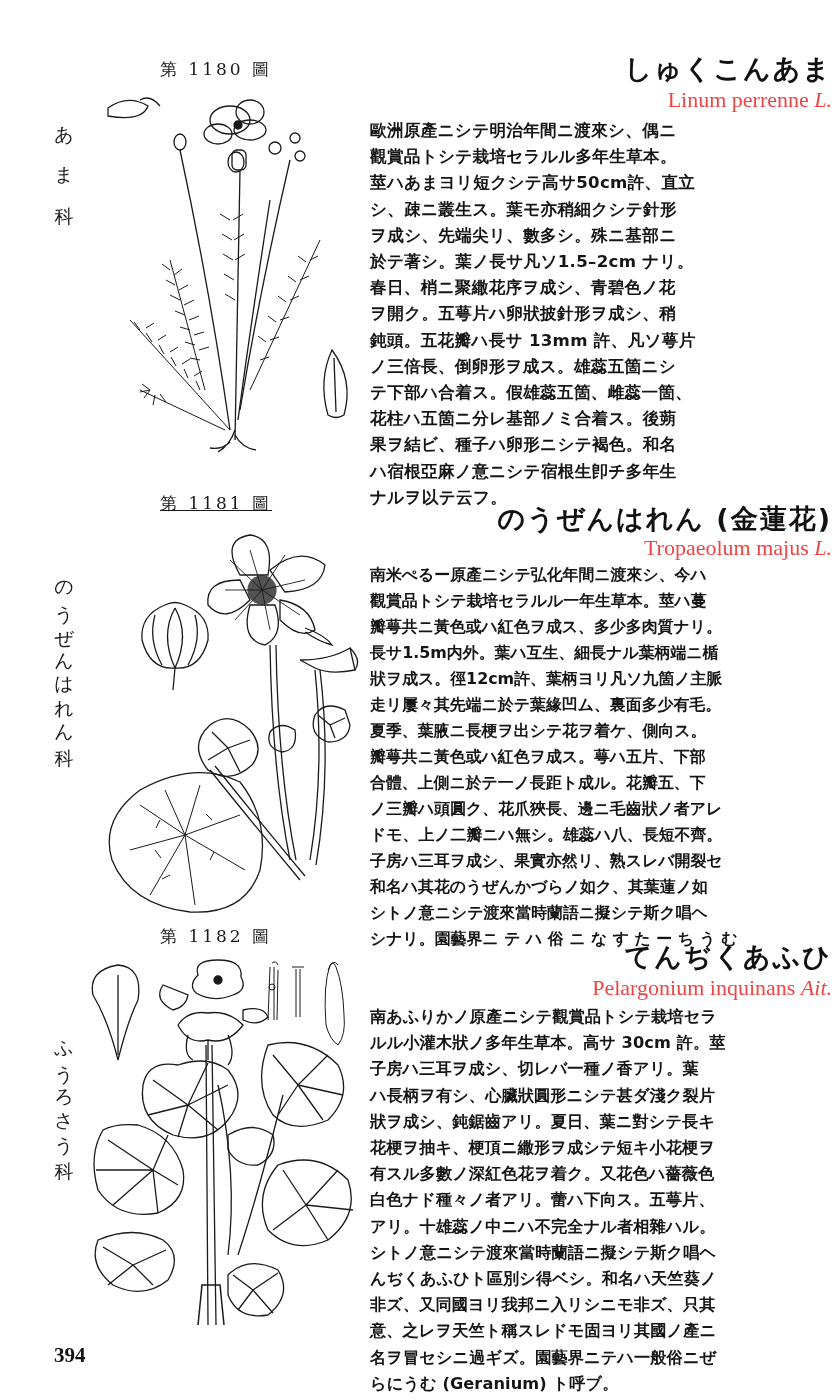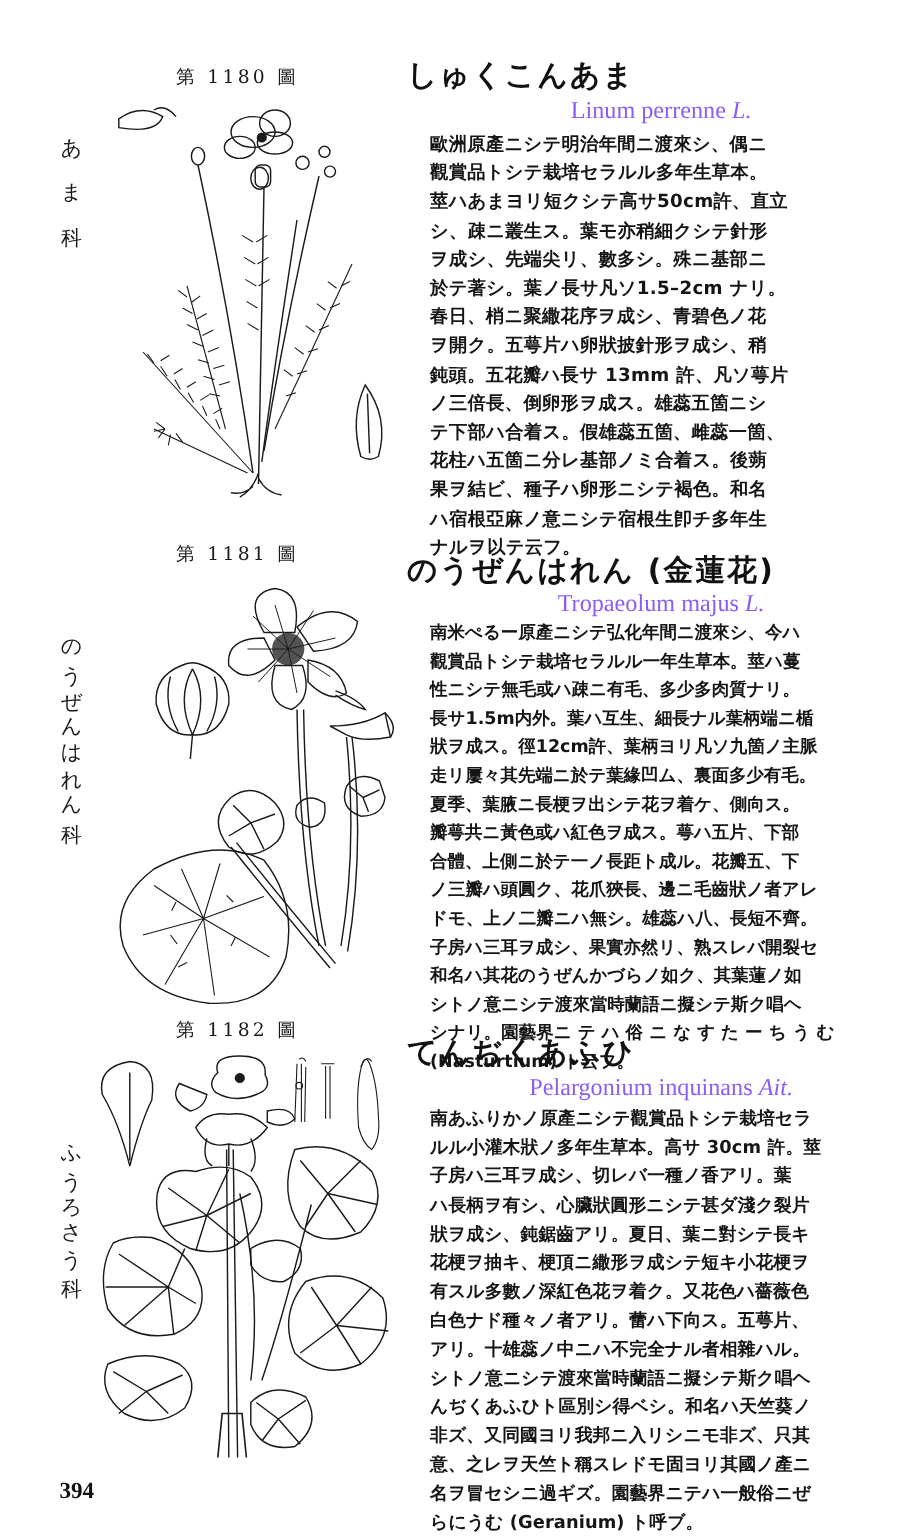--- a/index.html
+++ b/index.html
@@ -14,34 +14,34 @@
   }
   .family {
     position: absolute; writing-mode: vertical-rl; text-orientation: upright;
     font-family: "DejaVu Sans", sans-serif; font-size: 19px; letter-spacing: 2px; color: #1a1a1a;
   }
   .family.spaced { letter-spacing: 18px; }
   .illus { position: absolute; }
   .illus svg { display: block; }
   .textcol { position: absolute; left: 370px; width: 462px; }
   .jp-title {
-    text-align: left; font-family: "DejaVu Sans", sans-serif; font-weight: bold;
+    text-align: right; font-family: "DejaVu Sans", sans-serif; font-weight: bold;
     font-size: 27px; letter-spacing: 2px; line-height: 34px; color: #111;
   }
   .sci-name {
-    text-align: center; font-family: "Liberation Serif", serif; font-size: 22px;
-    line-height: 28px; color: #8b5cf6;
+    text-align: right; font-family: "Liberation Serif", serif; font-size: 22px;
+    line-height: 28px; color: #ef4444;
   }
   .sci-name .auth { font-style: italic; }
   .body-text {
     font-family: "DejaVu Sans", sans-serif; font-weight: bold; font-size: 16.6px;
     line-height: 26.2px; letter-spacing: 0.3px; color: #151515;
     text-align: justify; margin-top: 4px;
   }
-  .body-text span { display: block; white-space: nowrap; margin-left: 21px; }
+  .body-text span { display: block; white-space: nowrap; }
   .page-no {
     position: absolute; left: 54px; top: 1343px;
     font-family: "Liberation Serif", serif; font-weight: bold; font-size: 21px; color: #111;
   }
 </style>
 </head>
 <body>
 
 <section class="entry" style="top:0;height:480px;">
   <div class="fig-no" style="left:160px;top:58px;">第 1180 圖</div>
@@ -108,21 +108,21 @@
       <span>テ下部ハ合着ス。假雄蕊五箇、雌蕊一箇、</span>
       <span>花柱ハ五箇ニ分レ基部ノミ合着ス。後蒴</span>
       <span>果ヲ結ビ、種子ハ卵形ニシテ褐色。和名</span>
       <span>ハ宿根亞麻ノ意ニシテ宿根生卽チ多年生</span>
       <span>ナルヲ以テ云フ。</span>
     </div>
   </div>
 </section>
 
 <section class="entry" style="top:480px;height:440px;">
-  <div class="fig-no" style="left:160px;top:12px;">第 1181 圖</div>
+  <div class="fig-no" style="left:160px;top:12px;text-decoration:underline;">第 1181 圖</div>
   <div class="family" style="left:52px;top:88px;">のうぜんはれん科</div>
   <div class="illus" style="left:100px;top:40px;">
     <svg width="262" height="400" viewBox="0 0 262 400" fill="none" stroke="#1a1a1a" stroke-width="1.3">
 
       <g>
         <path d="M140 55 Q120 20 150 15 Q175 18 168 55z"></path>
         <path d="M170 50 Q200 25 225 45 Q222 70 185 72z"></path>
         <path d="M140 60 Q105 60 108 85 Q125 105 150 80z"></path>
         <path d="M150 85 Q140 120 165 125 Q185 115 175 85z"></path>
         <path d="M180 80 Q210 85 215 110 Q200 120 180 100z"></path>
@@ -162,34 +162,33 @@
   </div>
   <div class="textcol" style="top:22px;">
     <div class="jp-title">のうぜんはれん (金蓮花)</div>
     <div class="sci-name" style="line-height:24px;">
       <span>Tropaeolum majus</span>
       <span class="auth">L.</span>
     </div>
     <div class="body-text" style="font-size:15.9px;letter-spacing:0;line-height:26px;margin-top:2px;">
       <span>南米ぺるー原產ニシテ弘化年間ニ渡來シ、今ハ</span>
       <span>觀賞品トシテ栽培セラルル一年生草本。莖ハ蔓</span>
-      <span>性ニシテ無毛或ハ疎ニ有毛、多少多肉質ナリ。</span>
+      <span>瓣萼共ニ黃色或ハ紅色ヲ成ス、多少多肉質ナリ。</span>
       <span>長サ1.5m内外。葉ハ互生、細長ナル葉柄端ニ楯</span>
       <span>狀ヲ成ス。徑12cm許、葉柄ヨリ凡ソ九箇ノ主脈</span>
       <span>走リ屢々其先端ニ於テ葉緣凹ム、裏面多少有毛。</span>
       <span>夏季、葉腋ニ長梗ヲ出シテ花ヲ着ケ、側向ス。</span>
       <span>瓣萼共ニ黃色或ハ紅色ヲ成ス。萼ハ五片、下部</span>
       <span>合體、上側ニ於テ一ノ長距ト成ル。花瓣五、下</span>
       <span>ノ三瓣ハ頭圓ク、花爪狹長、邊ニ毛齒狀ノ者アレ</span>
       <span>ドモ、上ノ二瓣ニハ無シ。雄蕊ハ八、長短不齊。</span>
       <span>子房ハ三耳ヲ成シ、果實亦然リ、熟スレバ開裂セ</span>
       <span>和名ハ其花のうぜんかづらノ如ク、其葉蓮ノ如</span>
       <span>シトノ意ニシテ渡來當時蘭語ニ擬シテ斯ク唱ヘ</span>
       <span>シナリ。園藝界ニ テ ハ 俗 ニ な す た ー ち う む</span>
-      <span>(Nasturtium) ト云フ。</span>
     </div>
   </div>
 </section>
 
 <section class="entry" style="top:920px;height:420px;">
   <div class="fig-no" style="left:160px;top:5px;">第 1182 圖</div>
   <div class="family" style="left:52px;top:108px;">ふうろさう科</div>
   <div class="illus" style="left:78px;top:35px;">
     <svg width="282" height="375" viewBox="0 0 282 375" fill="none" stroke="#1a1a1a" stroke-width="1.3">
 

